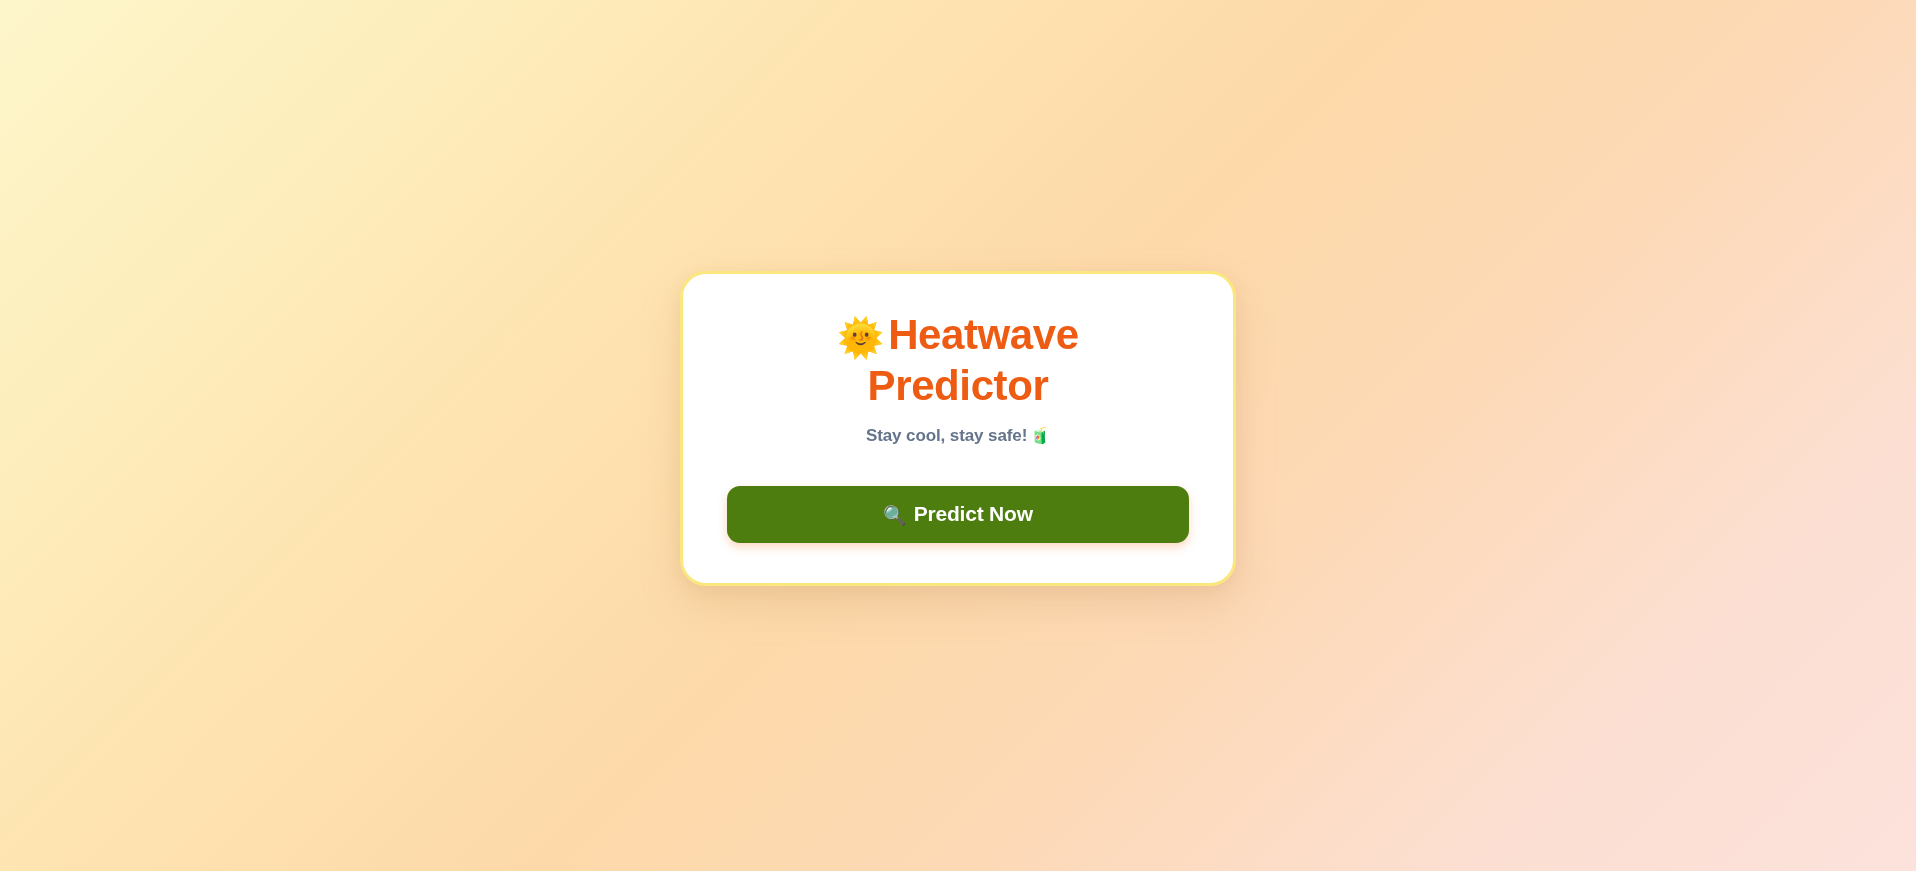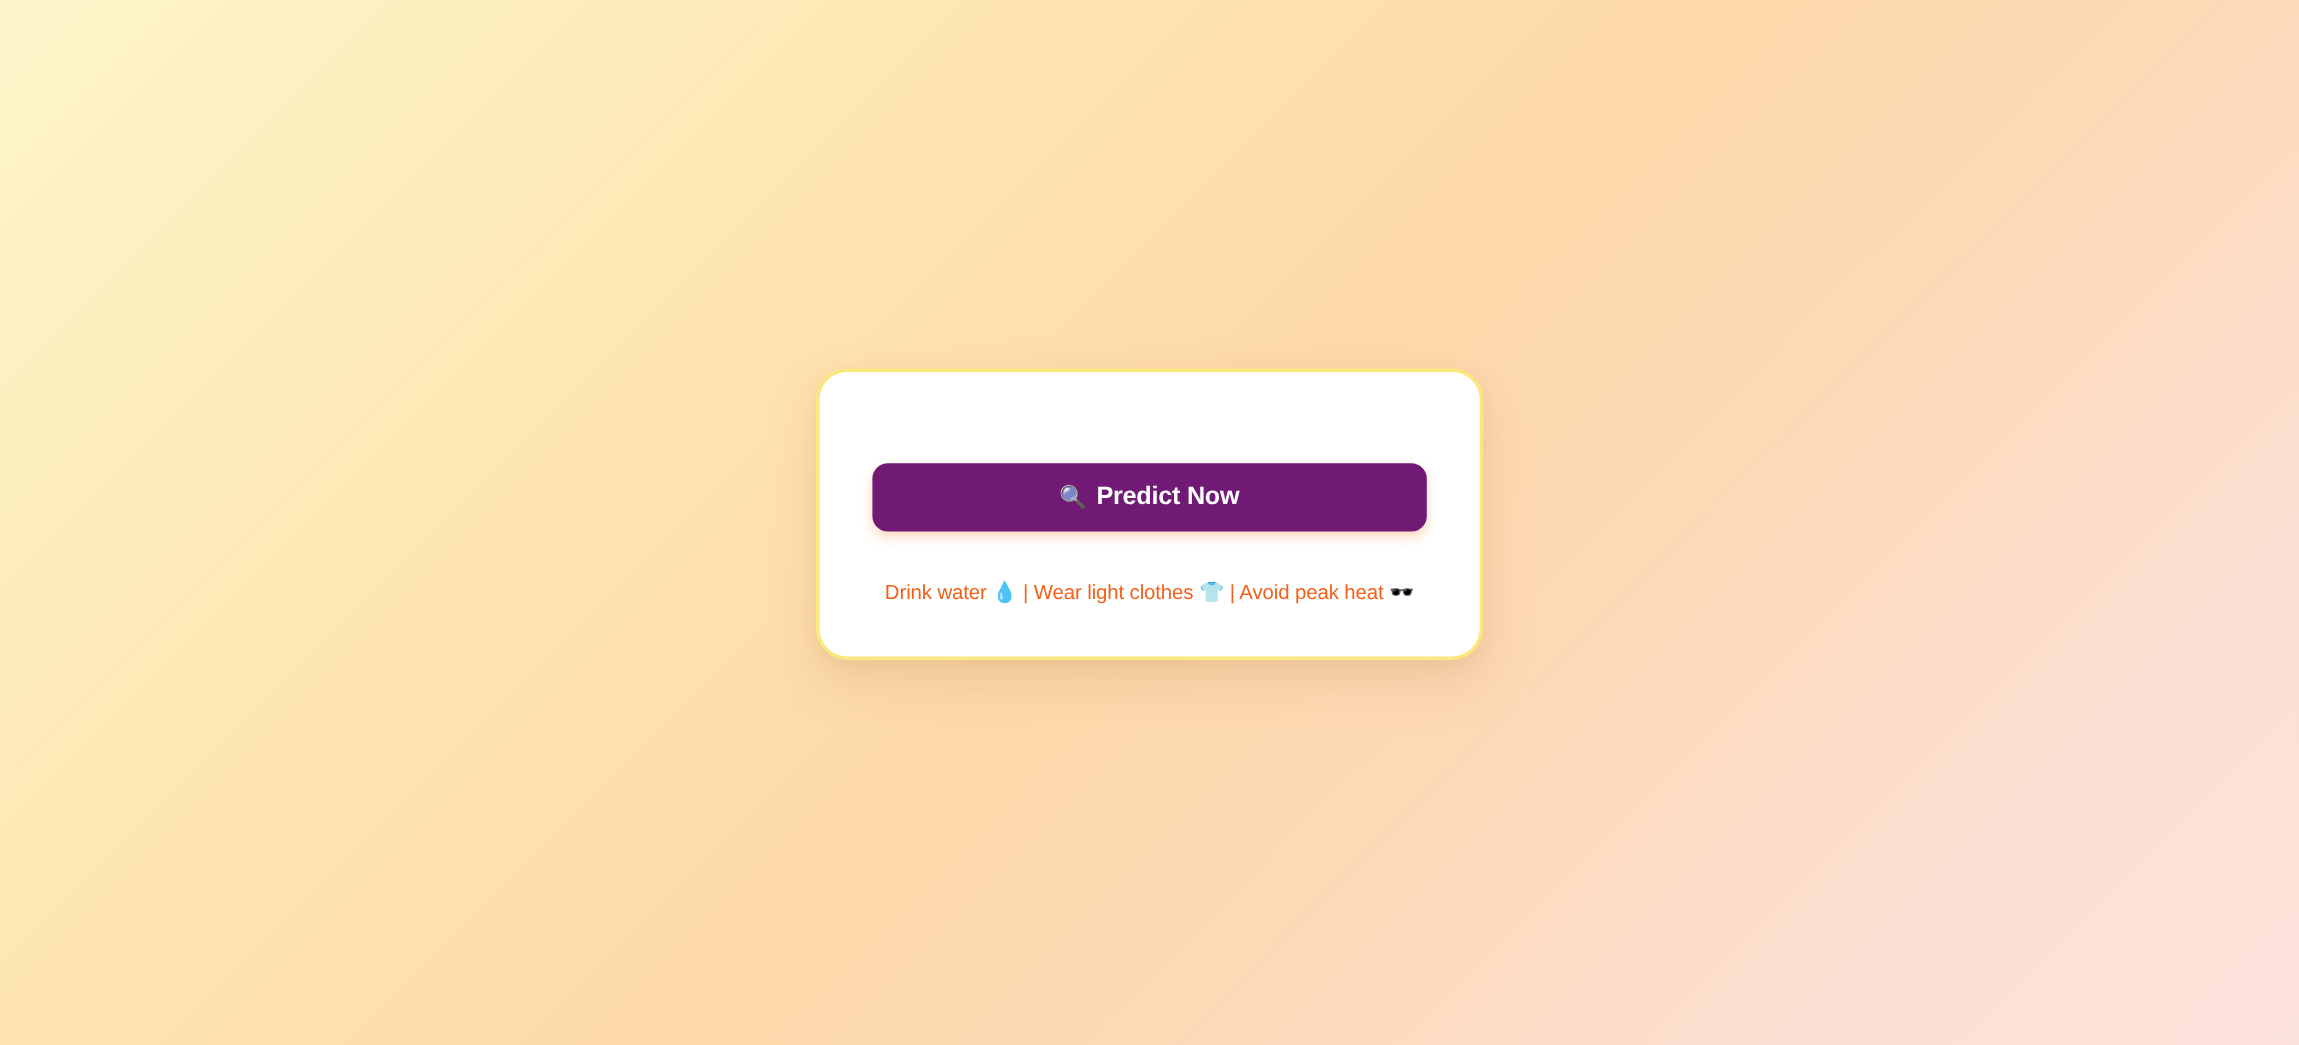--- a/index.html
+++ b/index.html
@@ -116,21 +116,21 @@
     align-items: center;
     color: #111111;
   }
 
   
   .predict-button {
     display: block;
     width: 100%;
     margin-top: 32px;
     height: 57px;
-    background: #701a75;
+    background: #4d7c0f;
     color: #FFFFFF;
     border: none;
     border-radius: 13px;
     font-family: "Liberation Sans", sans-serif;
     font-size: 21px;
     font-weight: 700;
     letter-spacing: -0.2px;
     cursor: pointer;
     box-shadow: 0 4px 10px rgba(247, 115, 22, 0.28);
   }
@@ -148,26 +148,28 @@
     letter-spacing: -0.1px;
   }
 </style>
 </head>
 <body>
 
 <main class="page">
 
   <section class="card">
 
+    <header class="card-header">
+      <h1 class="app-title"><span class="title-emoji">🌞</span><span>Heatwave Predictor</span></h1>
+
+      <p class="app-subtitle"><span>Stay cool, stay safe!</span><span class="subtitle-emoji">🧃</span></p>
+    </header>
 
     <div class="form-section">
 
 
 
       <button class="predict-button" type="button"><span class="btn-emoji">🔍</span><span>Predict Now</span></button>
     </div>
 
-    <footer class="card-footer">
-      <span>Drink water 💧 | Wear light clothes 👕 | Avoid peak heat 🕶️</span>
-    </footer>
 
   </section>
 </main>
 
 </body></html>

